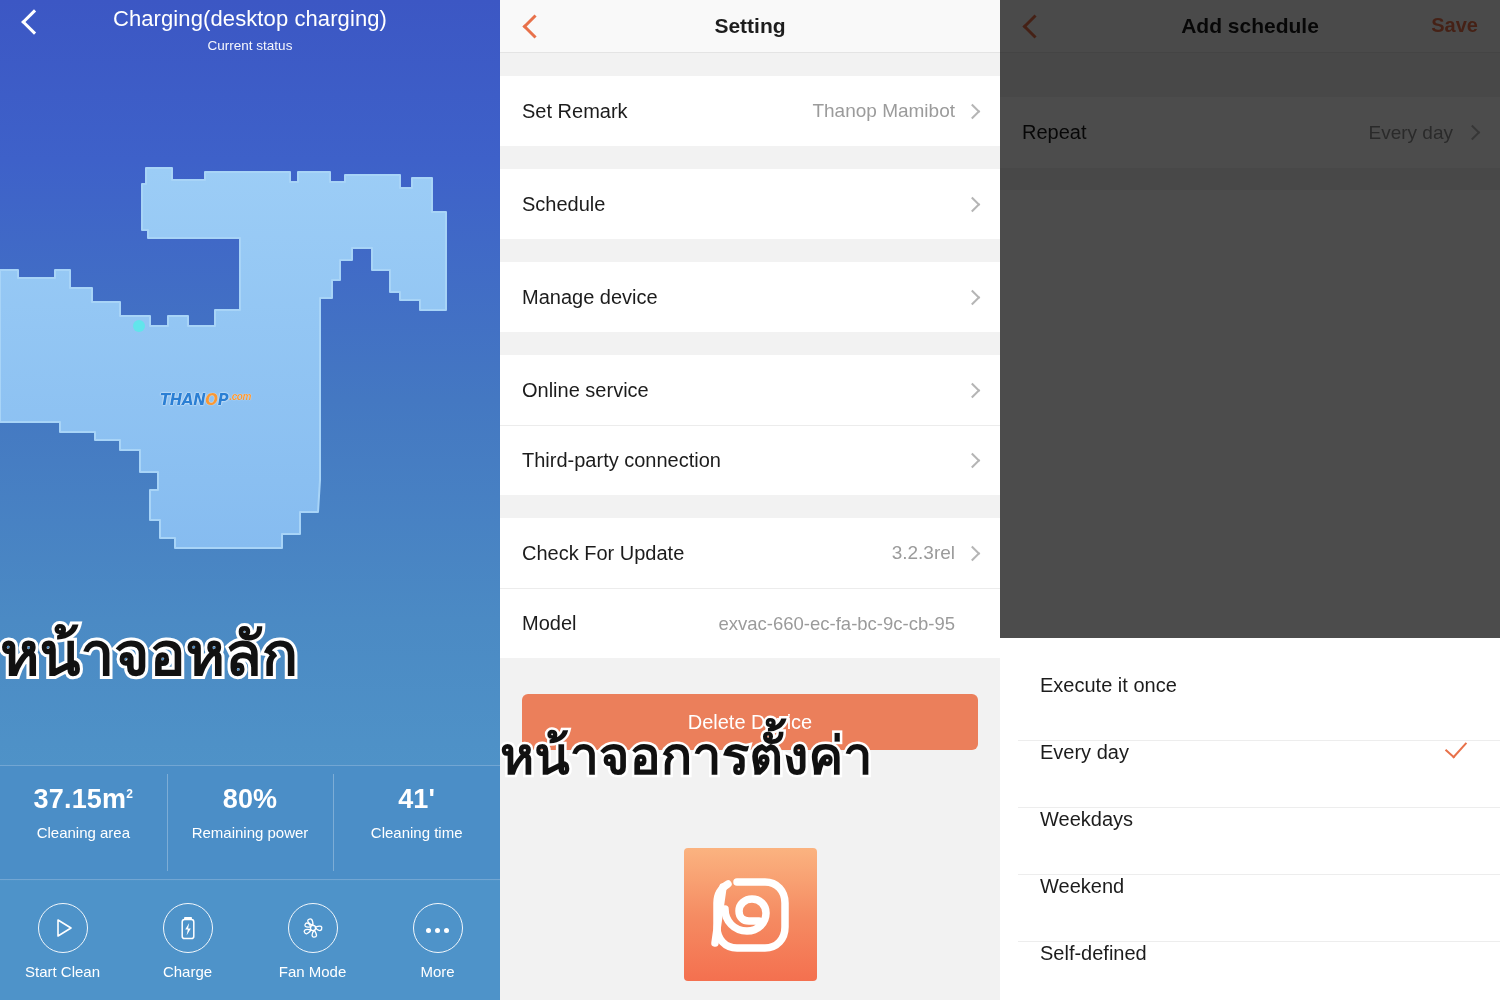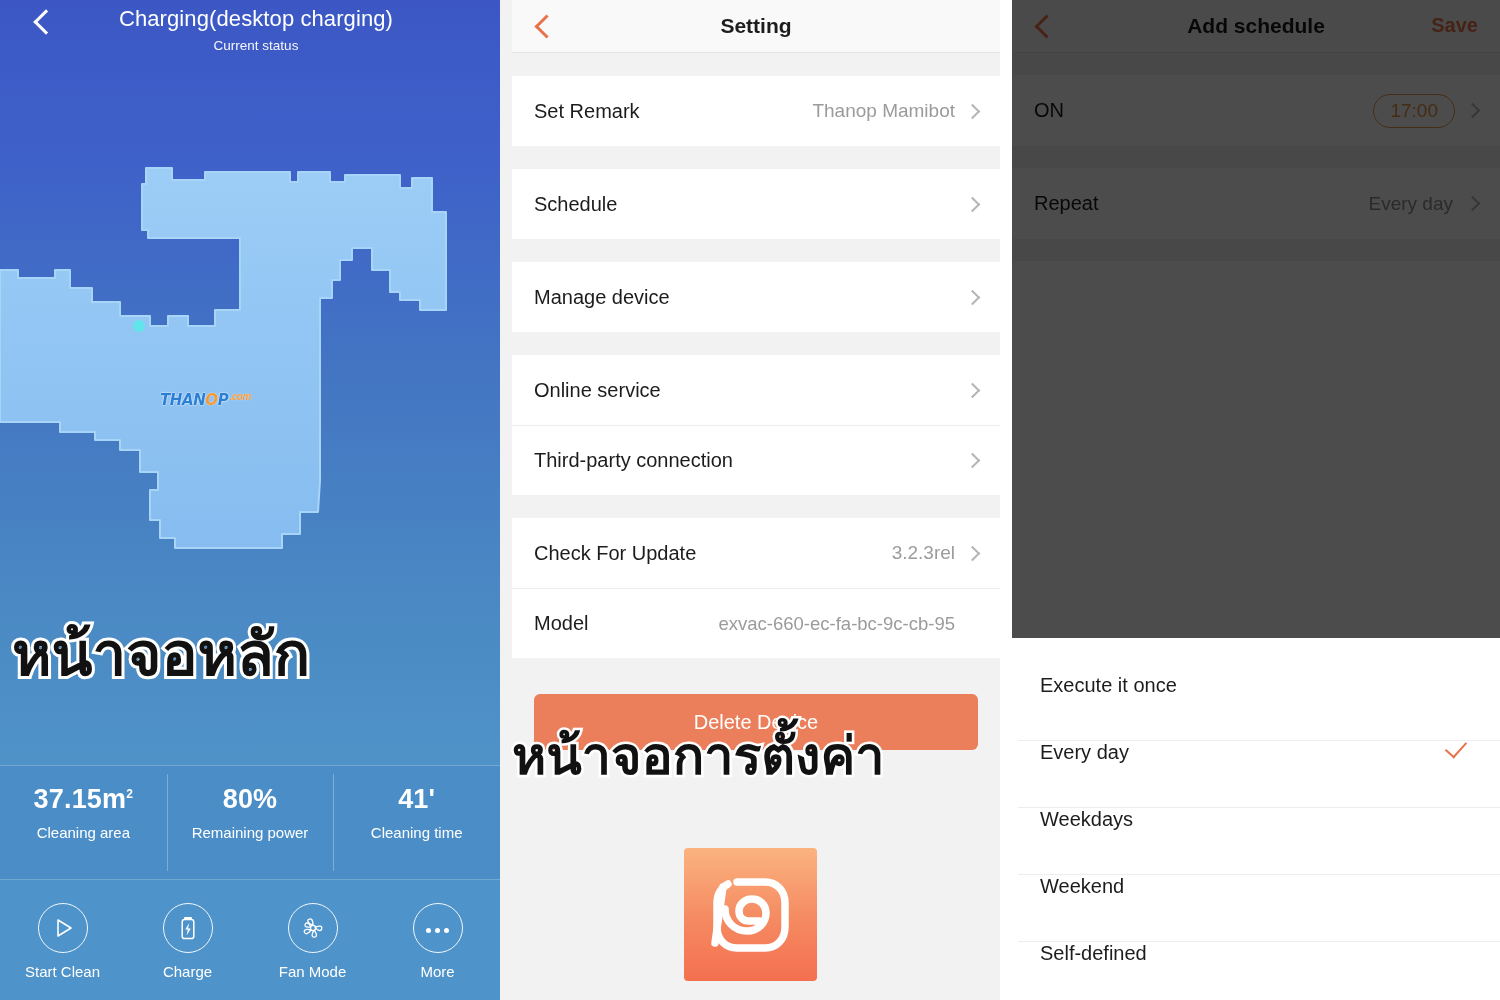--- a/index.html
+++ b/index.html
@@ -2,21 +2,21 @@
 <html><head>
 <meta charset="utf-8">
 <style>
   * { margin:0; padding:0; box-sizing:border-box; }
   html,body { width:1500px; height:1000px; overflow:hidden; }
   body {
     font-family:"Liberation Sans", sans-serif;
     background:#fff;
     display:flex;
   }
-  .panel { width:500px; height:1000px; position:relative; overflow:hidden; flex:0 0 500px;padding-left:12px; }
+  .panel { width:500px; height:1000px; position:relative; overflow:hidden; flex:0 0 500px; }
 
   
   #panel-home { background:linear-gradient(180deg,#3c57c4 0%, #3e61c9 16%, #4478c2 40%, #4b8ac4 62%, #4f93c8 78%, #5196cb 100%); color:#fff; }
   .home-header { position:relative; height:130px; }
   .back-chevron-white {
     position:absolute; left:16px; top:8px; width:30px; height:30px;
   }
   .back-chevron-white::before{
     content:""; position:absolute; left:9px; top:5px; width:15px; height:15px;
     border-left:3px solid #fff; border-bottom:3px solid #fff;
@@ -318,25 +318,20 @@
 
 <div class="panel" id="panel-schedule">
 
   <div class="sc-top">
     <div class="sc-header">
       <div class="back-chevron-orange"></div>
       <div class="title">Add schedule</div>
       <div class="save-btn">Save</div>
     </div>
     <div class="sc-gap"></div>
-    <div class="sc-row">
-      <div class="lbl">ON</div>
-      <div class="time-pill">17:00</div>
-      <div class="chev" style="margin-left:12px"></div>
-    </div>
     <div class="sc-gap"></div>
     <div class="sc-row">
       <div class="lbl">Repeat</div>
       <div class="val">Every day</div>
       <div class="chev"></div>
     </div>
     <div class="sc-gap"></div>
 
     <div class="scrim"></div>
 

